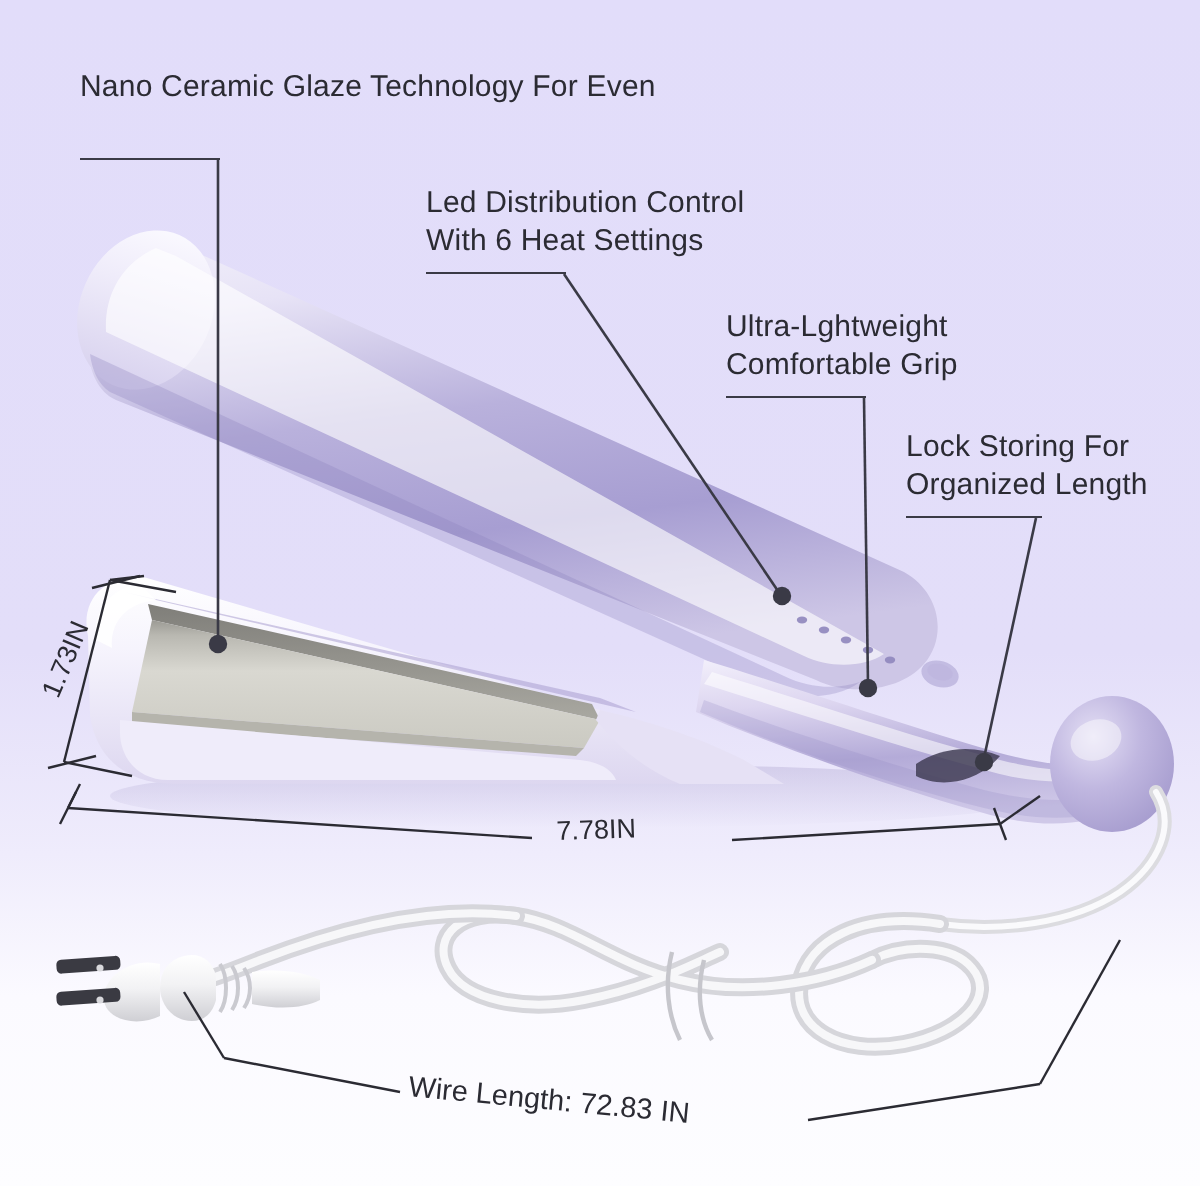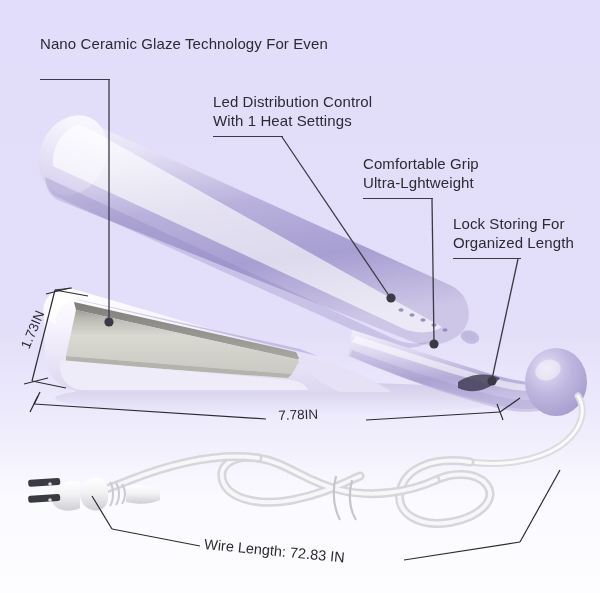--- a/index.html
+++ b/index.html
@@ -251,27 +251,27 @@
     </g>
   </svg>
 
   <div class="callout" style="left:40px;top:34px;">
     <span class="ln">Nano Ceramic Glaze Technology For Even</span>
   </div>
   <div class="underline" style="left:40px;top:79px;width:70px;"></div>
 
   <div class="callout" style="left:213px;top:92px;">
     <span class="ln">Led Distribution Control</span>
-    <span class="ln">With 1 Heat Settings</span>
+    <span class="ln">With 6 Heat Settings</span>
   </div>
   <div class="underline" style="left:213px;top:136px;width:70px;"></div>
 
   <div class="callout" style="left:363px;top:154px;">
+    <span class="ln">Ultra-Lghtweight</span>
     <span class="ln">Comfortable Grip</span>
-    <span class="ln">Ultra-Lghtweight</span>
   </div>
   <div class="underline" style="left:363px;top:198px;width:70px;"></div>
 
   <div class="callout" style="left:453px;top:214px;">
     <span class="ln">Lock Storing For</span>
     <span class="ln">Organized Length</span>
   </div>
   <div class="underline" style="left:453px;top:258px;width:68px;"></div>
 
   <div class="dimlabel dim-v" style="left:18px;top:345px;">1.73IN</div>

